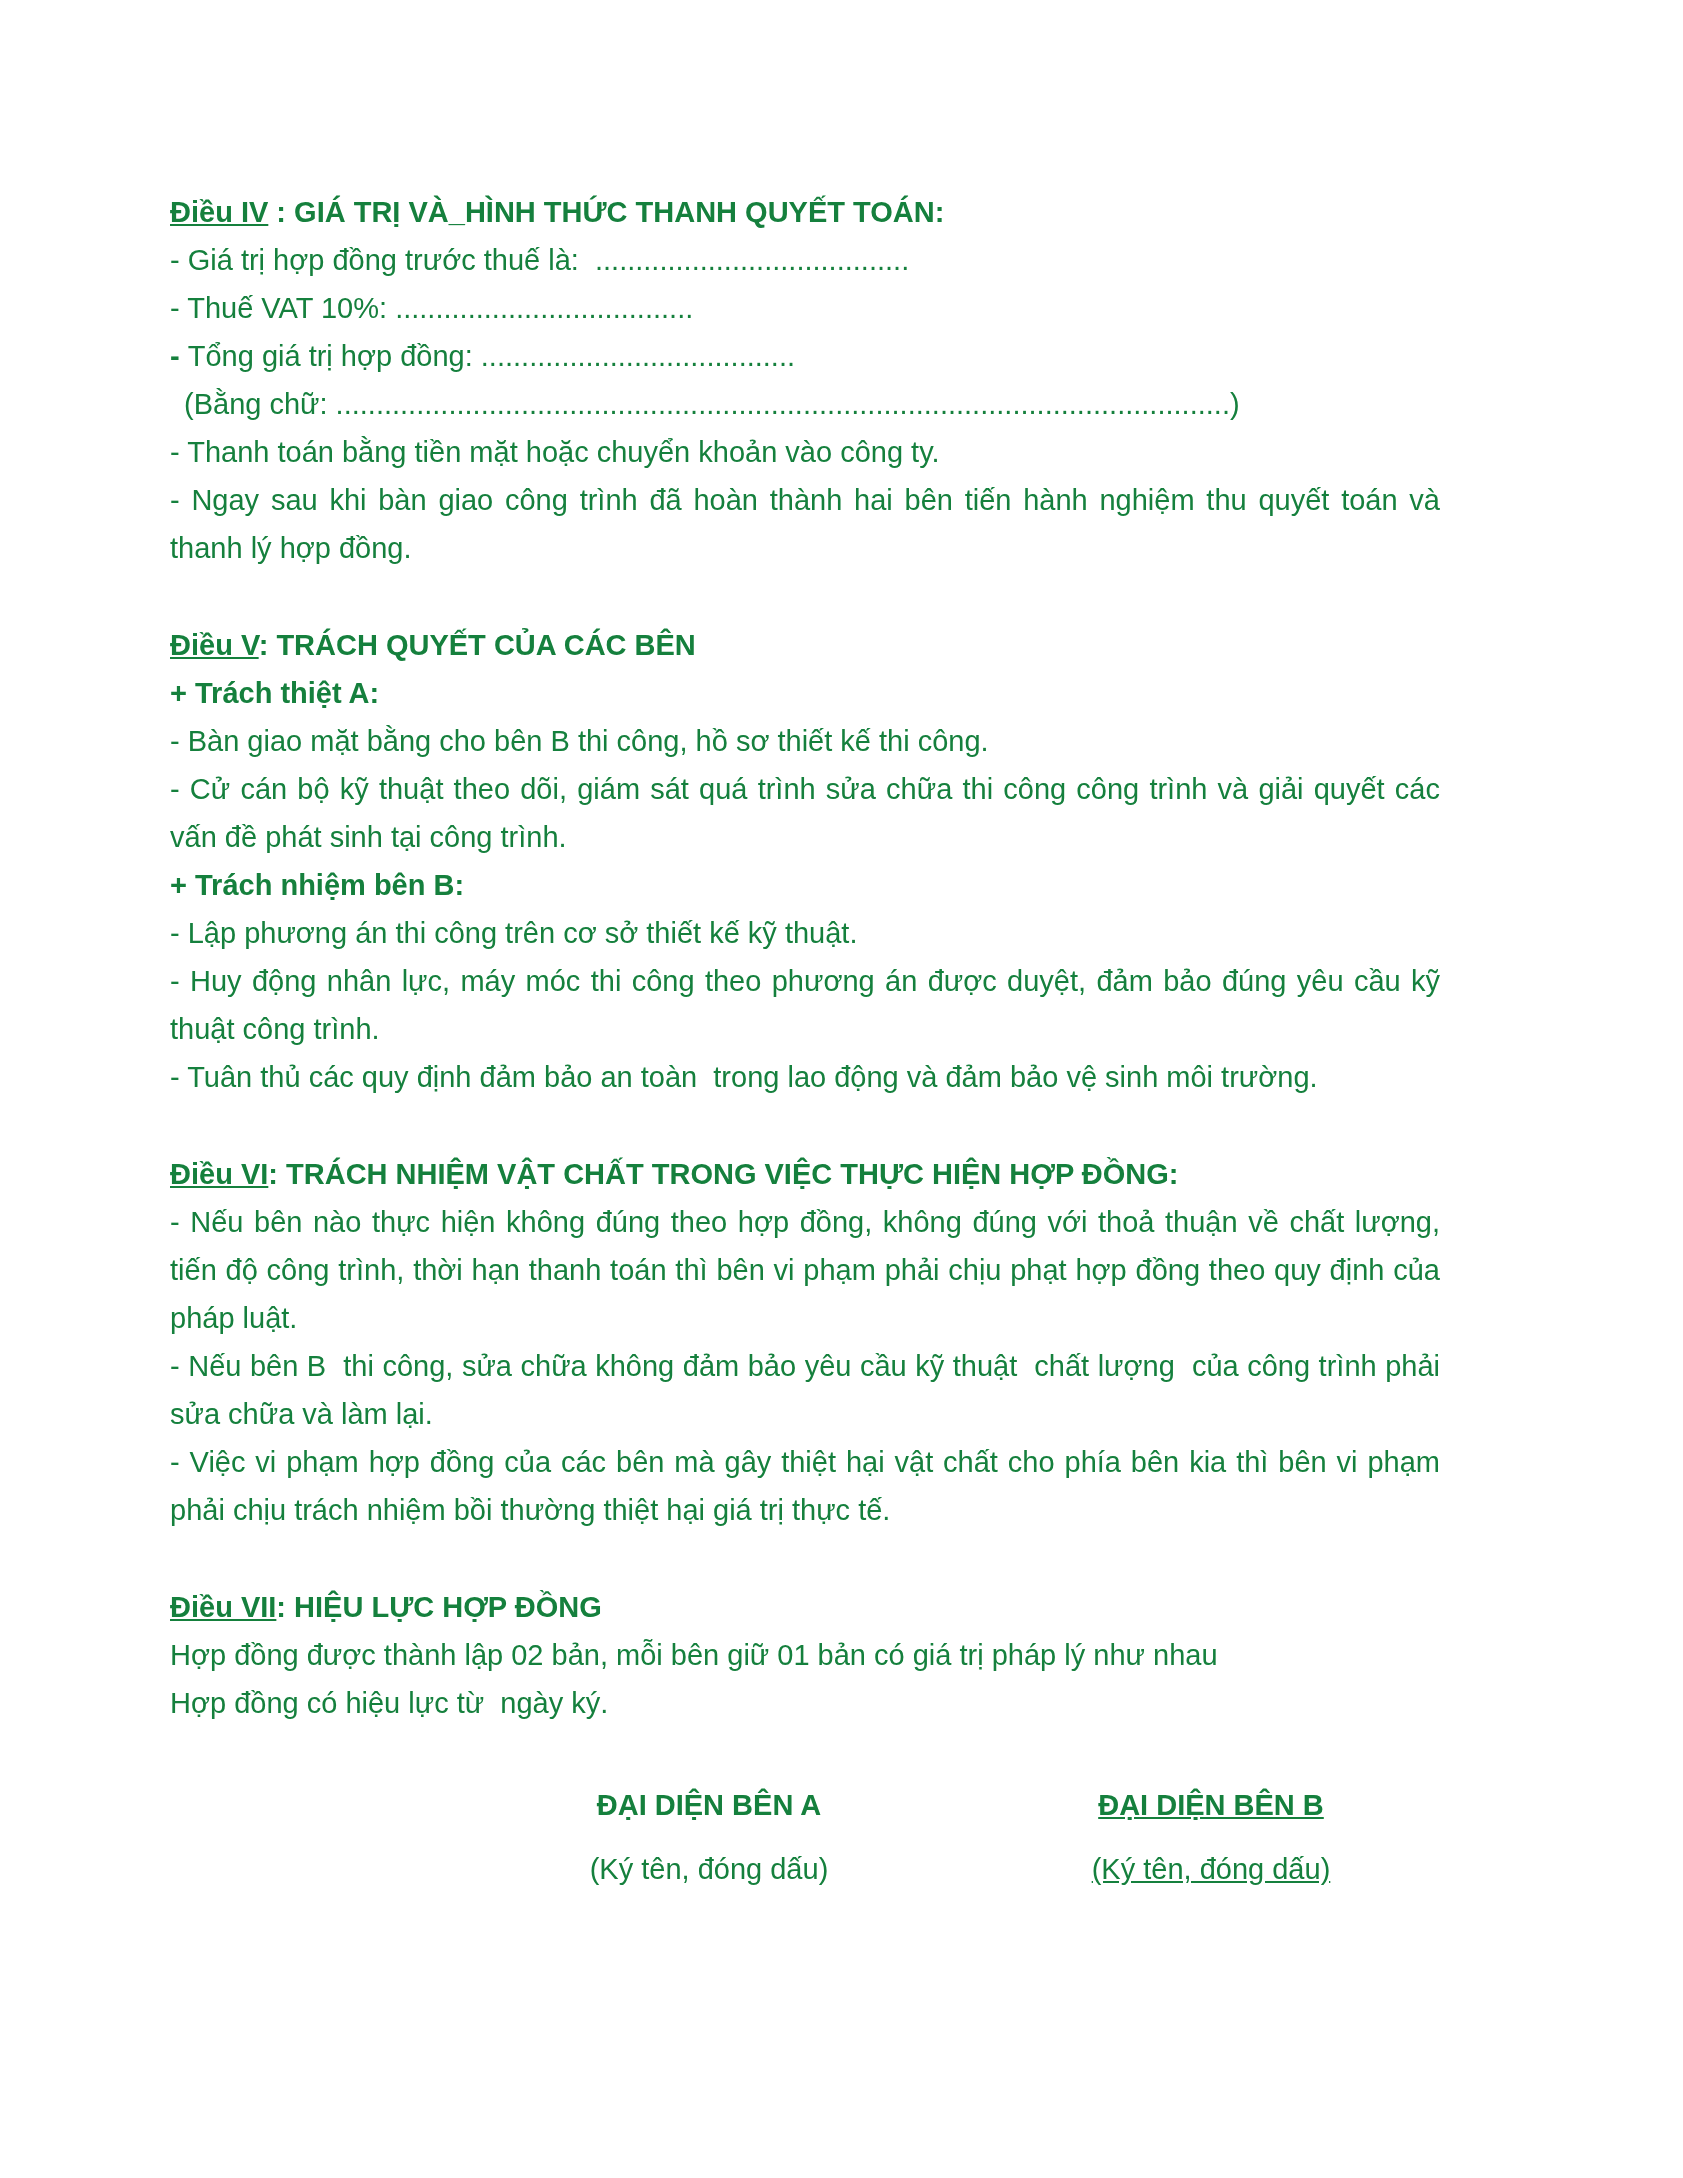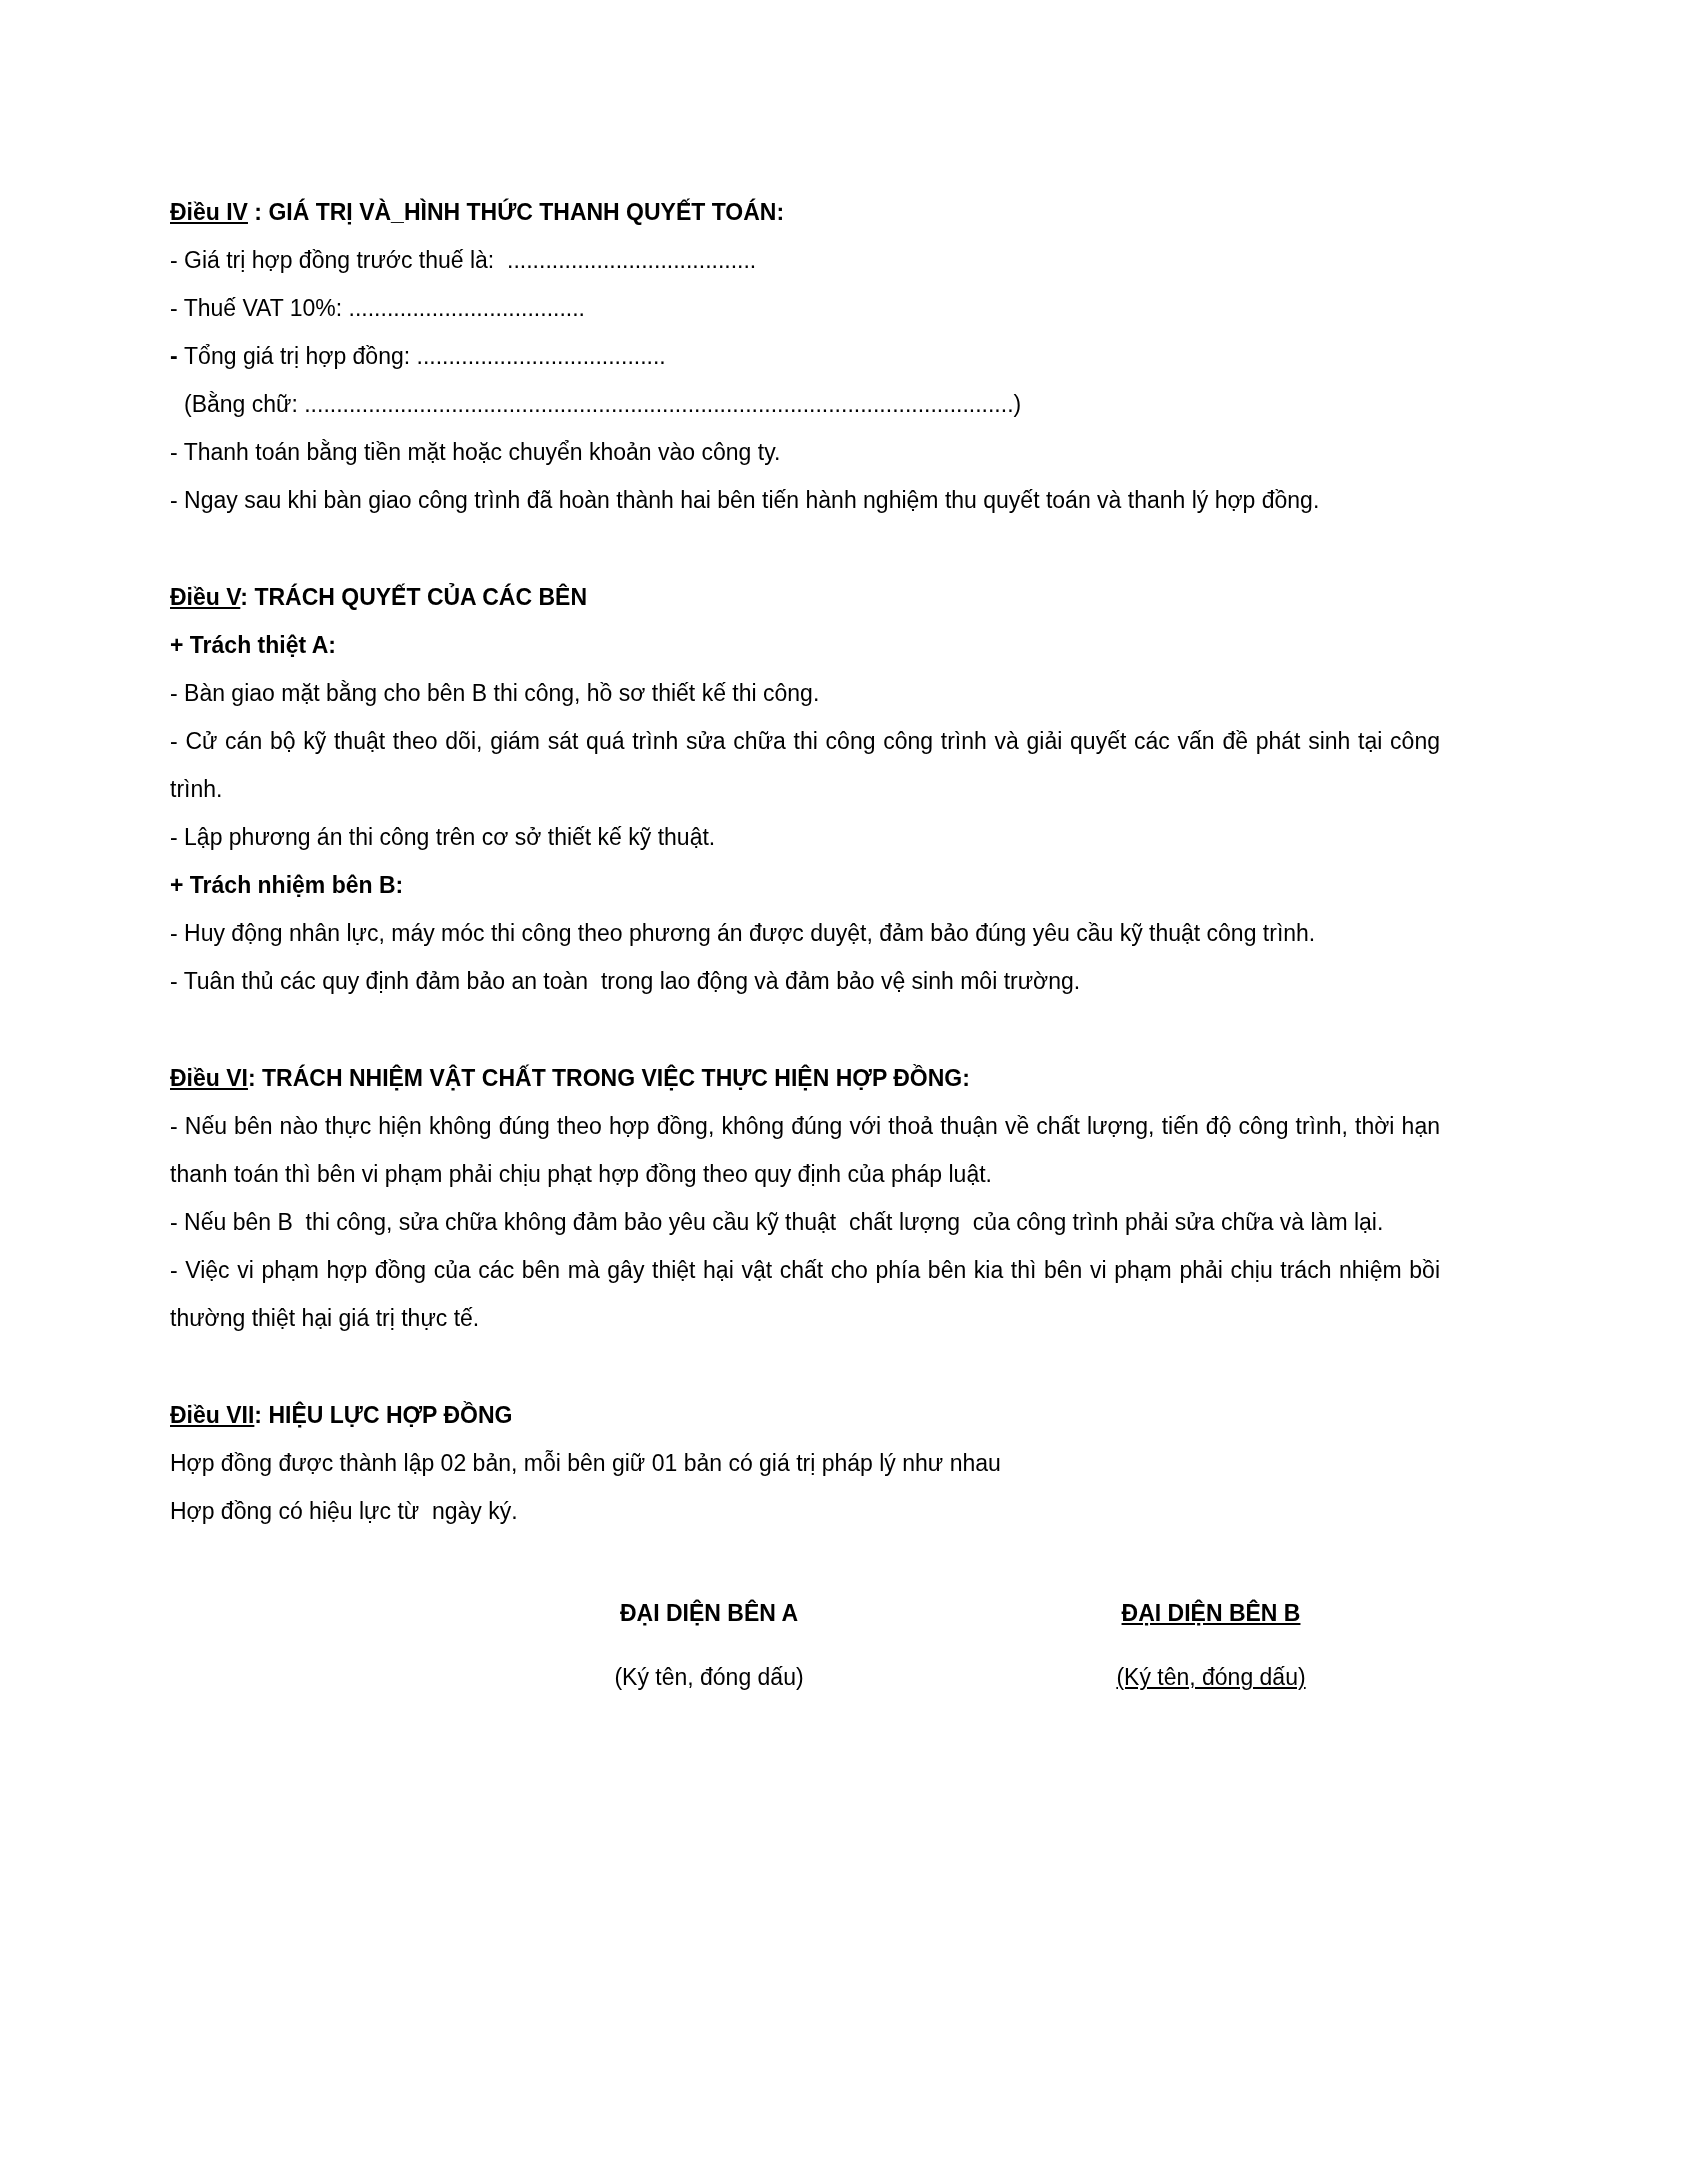--- a/index.html
+++ b/index.html
@@ -6,24 +6,24 @@
     margin: 0;
     padding: 0;
     background: #ffffff;
   }
   .page {
     position: relative;
     width: 1683px;
     height: 2178px;
     box-sizing: border-box;
     background: #ffffff;
-    color: #000000;
+    color: #15803d;
     padding: 188px 243px 0 170px;
     font-family: "Liberation Sans", sans-serif;
-    font-size: 23px;
+    font-size: 29px;
     line-height: 48px;
     overflow: hidden;
   }
   .section { margin-top: 49px; }
   .section.first { margin-top: 0; }
   .heading {
     margin: 0;
     font-weight: bold;
     white-space: pre-wrap;
   }
@@ -59,22 +59,22 @@
     <p class="line indent">(Bằng chữ: ...............................................................................................................)</p>
     <p class="line">- Thanh toán bằng tiền mặt hoặc chuyển khoản vào công ty.</p>
     <p class="line justify">- Ngay sau khi bàn giao công trình đã hoàn thành hai bên tiến hành nghiệm thu quyết toán và thanh lý hợp đồng.</p>
   </div>
 
   <div class="section">
     <p class="heading"><span class="h-label">Điều V</span><span>: </span><span>TRÁCH QUYẾT CỦA CÁC BÊN</span></p>
     <p class="line bold">+ Trách thiệt A:</p>
     <p class="line">- Bàn giao mặt bằng cho bên B thi công, hồ sơ thiết kế thi công.</p>
     <p class="line justify">- Cử cán bộ kỹ thuật theo dõi, giám sát quá trình sửa chữa thi công công trình và giải quyết các vấn đề phát sinh tại công trình.</p>
+    <p class="line bold">+ Trách nhiệm bên B:</p>
     <p class="line">- Lập phương án thi công trên cơ sở thiết kế kỹ thuật.</p>
-    <p class="line bold">+ Trách nhiệm bên B:</p>
     <p class="line justify">- Huy động nhân lực, máy móc thi công theo phương án được duyệt, đảm bảo đúng yêu cầu kỹ thuật công trình.</p>
     <p class="line">- Tuân thủ các quy định đảm bảo an toàn  trong lao động và đảm bảo vệ sinh môi trường.</p>
   </div>
 
   <div class="section">
     <p class="heading"><span class="h-label">Điều VI</span><span>: </span><span>TRÁCH NHIỆM VẬT CHẤT TRONG VIỆC THỰC HIỆN HỢP ĐỒNG:</span></p>
     <p class="line justify">- Nếu bên nào thực hiện không đúng theo hợp đồng, không đúng với thoả thuận về chất lượng, tiến độ công trình, thời hạn thanh toán thì bên vi phạm phải chịu phạt hợp đồng theo quy định của pháp luật.</p>
     <p class="line justify">- Nếu bên B  thi công, sửa chữa không đảm bảo yêu cầu kỹ thuật  chất lượng  của công trình phải sửa chữa và làm lại.</p>
     <p class="line justify">- Việc vi phạm hợp đồng của các bên mà gây thiệt hại vật chất cho phía bên kia thì bên vi phạm phải chịu trách nhiệm bồi thường thiệt hại giá trị thực tế.</p>
   </div>

